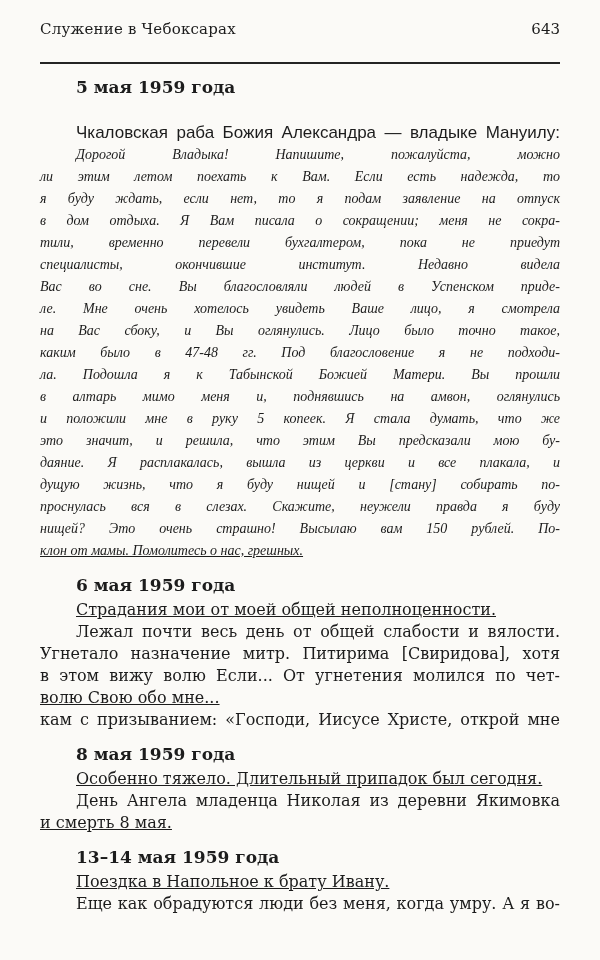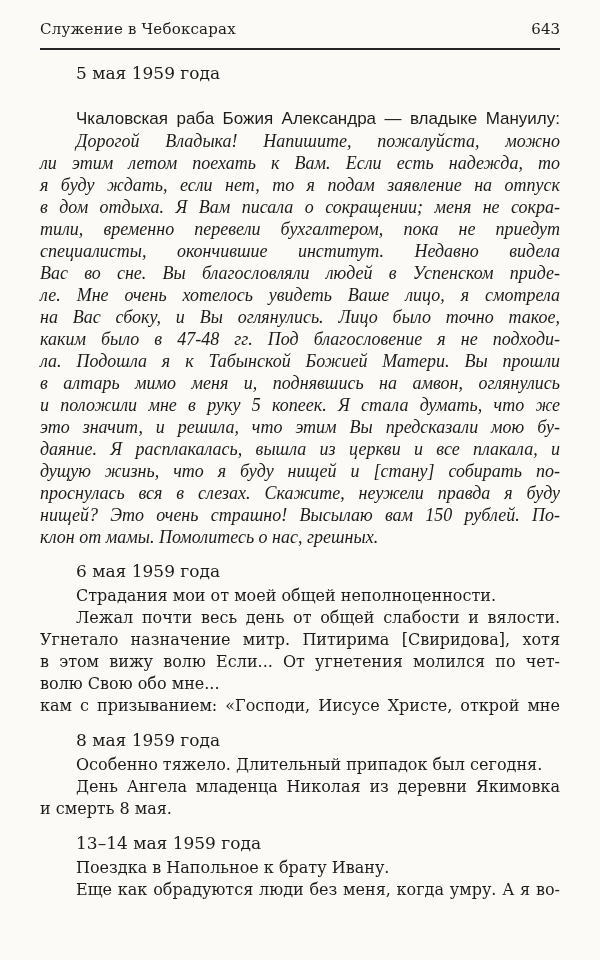--- a/index.html
+++ b/index.html
@@ -10,29 +10,29 @@
     font-family: "DejaVu Serif", serif;
     overflow: hidden;
   }
   .page { padding: 20px 40px 0 40px; }
 
   .page-header {
     display: flex;
     justify-content: space-between;
     align-items: baseline;
     font-size: 15px;
-    padding-bottom: 10px;
+    padding-bottom: 24px;
     border-bottom: 2px solid #242424;
   }
   .running-title { letter-spacing: 0.2px; }
 
   .entry-date {
     font-family: "DejaVu Serif", serif;
     font-size: 17px;
-    font-weight: normal;
+    font-weight: bold;
     margin: 12px 0 3px 36px;
     line-height: 22px;
   }
 
   .attribution {
     font-family: "Liberation Sans", sans-serif;
     font-size: 17px;
     line-height: 22px;
     text-indent: 36px;
     text-align: justify;
@@ -41,26 +41,26 @@
   }
 
   .para { font-size: 16px; line-height: 22px; }
   .para > .tline {
     text-align: justify;
     text-align-last: justify;
     white-space: nowrap;
   }
   .para > .tline { white-space: normal; }
   .para > .tline:first-child { text-indent: 36px; }
-  .para > .tline-last { text-align-last: left; }
+  .para > .tline-last { text-align-last: left; text-decoration: underline; }
 
   .letter > .tline {
     font-family: "Liberation Serif", serif;
     font-style: italic;
-    font-size: 18px;
+    font-size: 14px;
   }
 </style>
 </head>
 <body>
 
 <div class="page">
 
   <header class="page-header">
     <span class="running-title">Служение в Чебоксарах</span>
     <span class="page-number">643</span>

